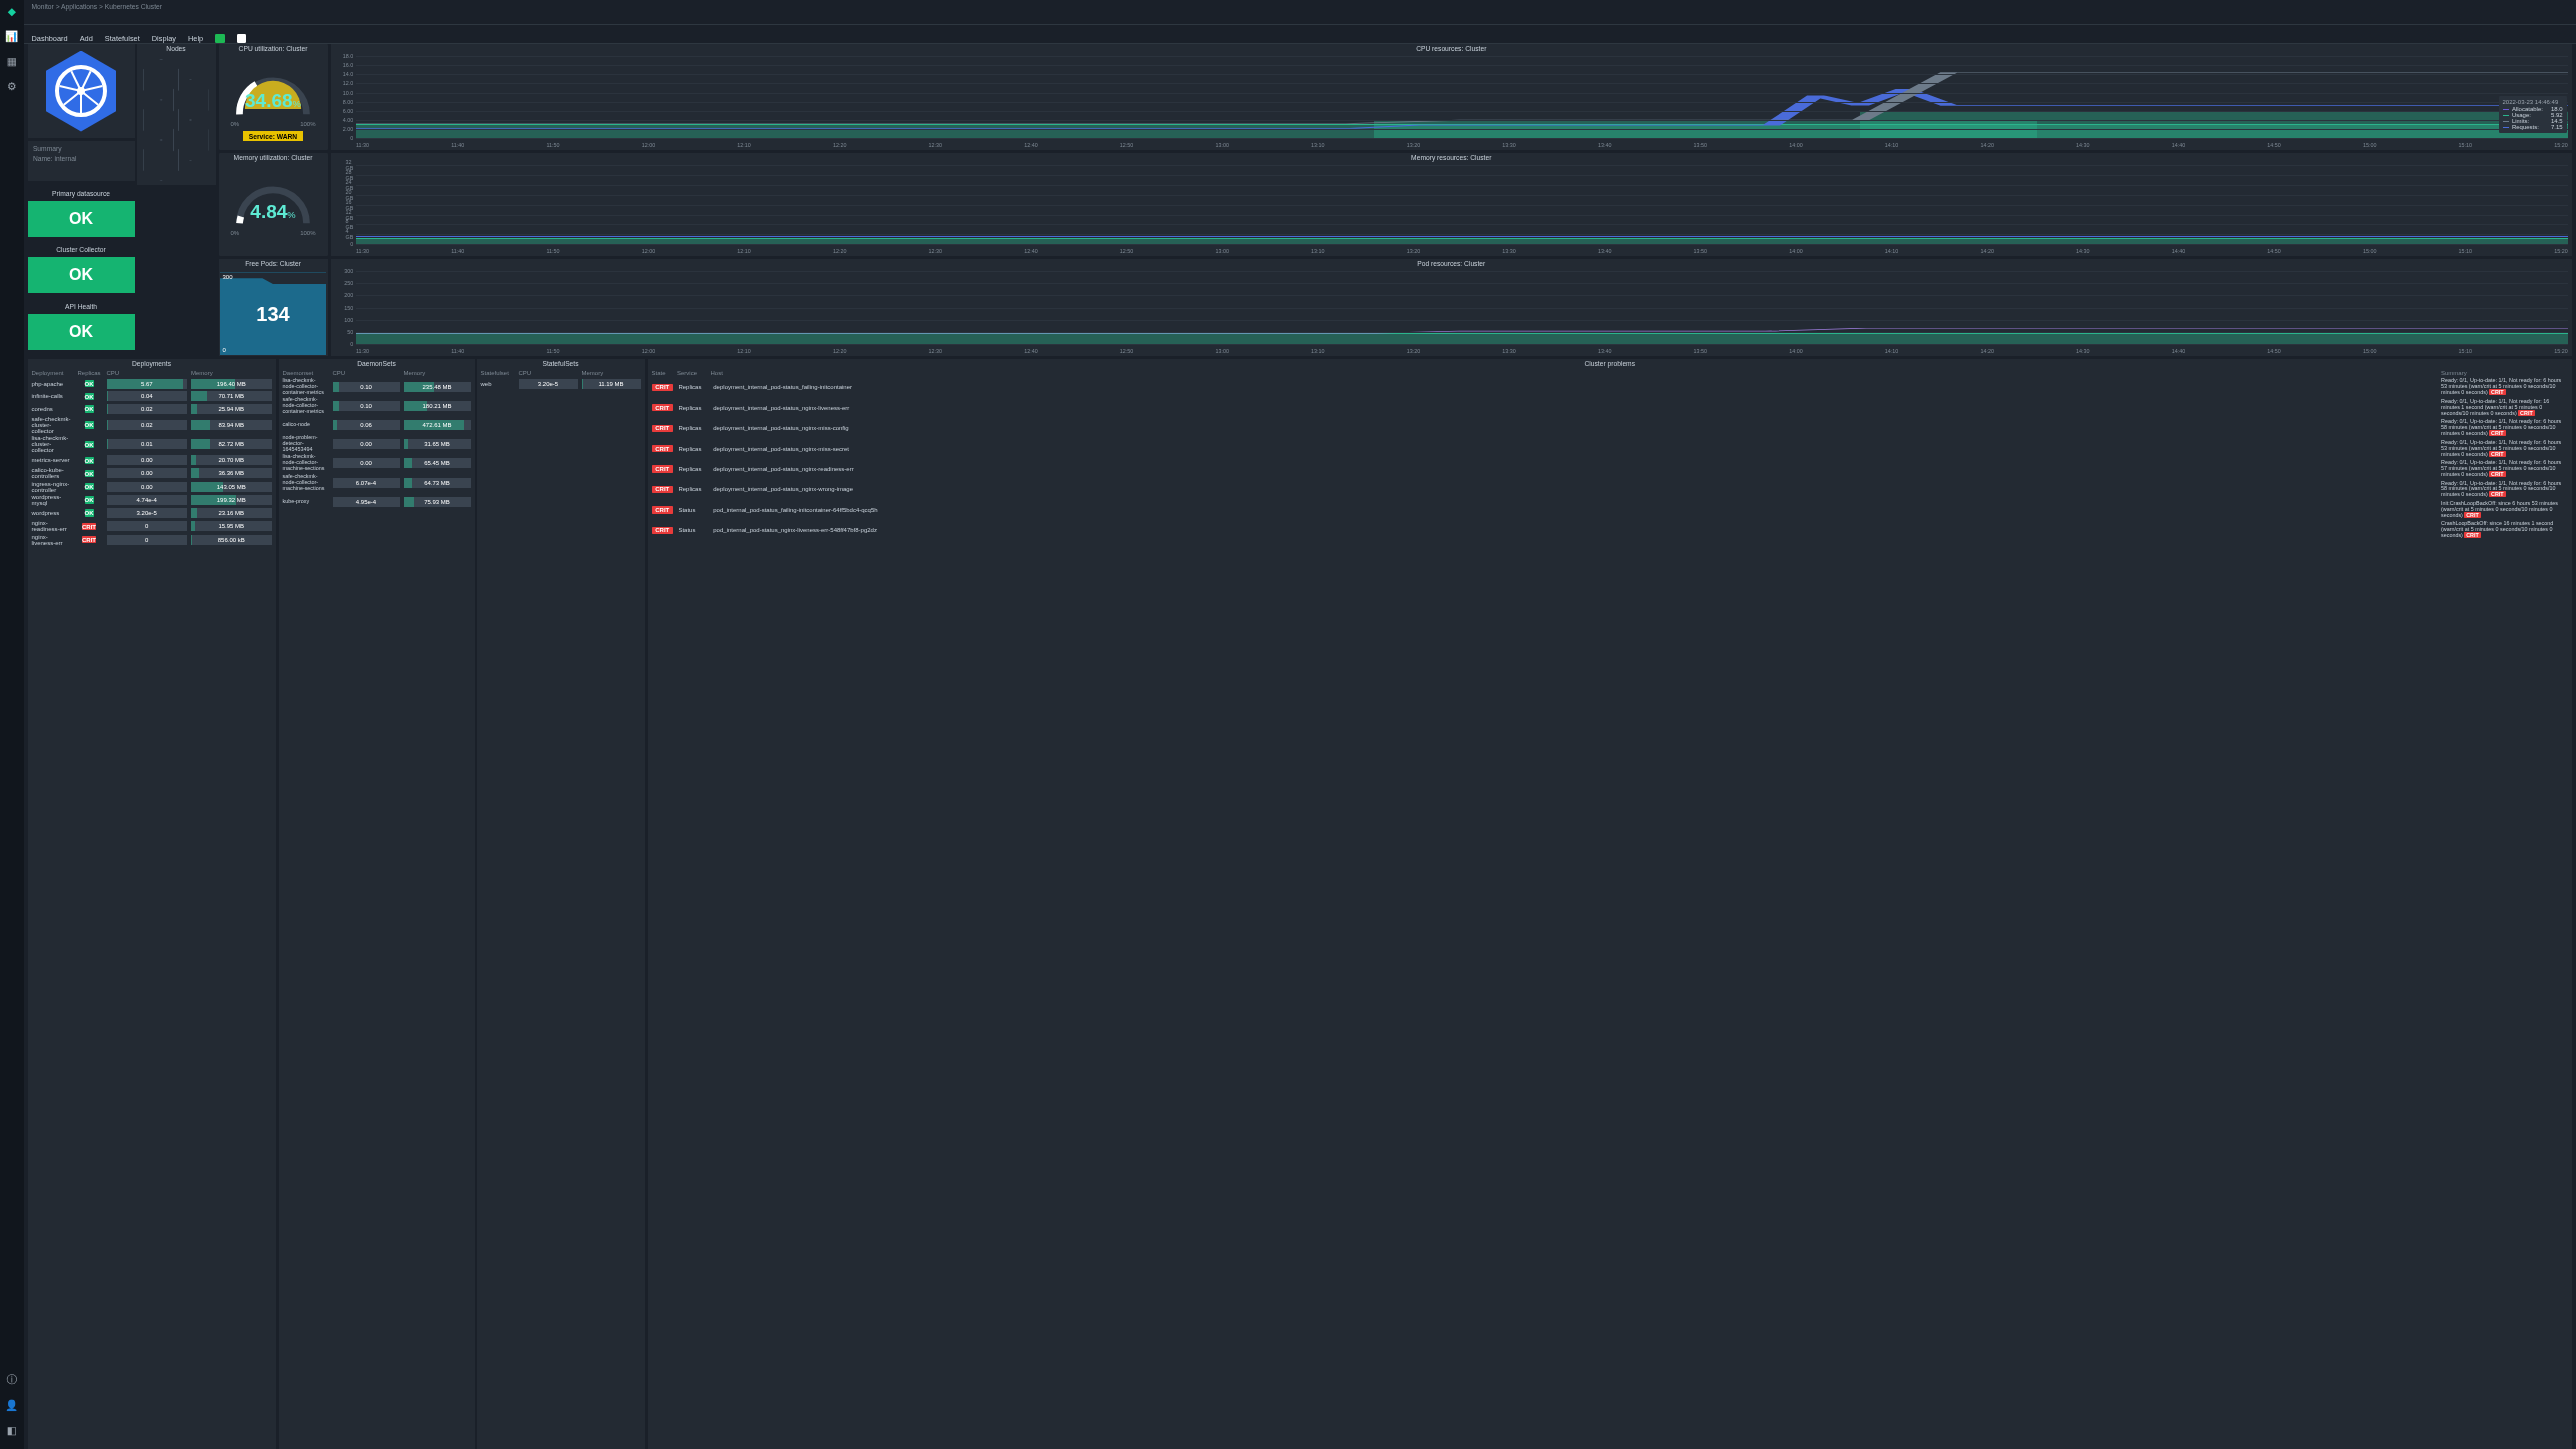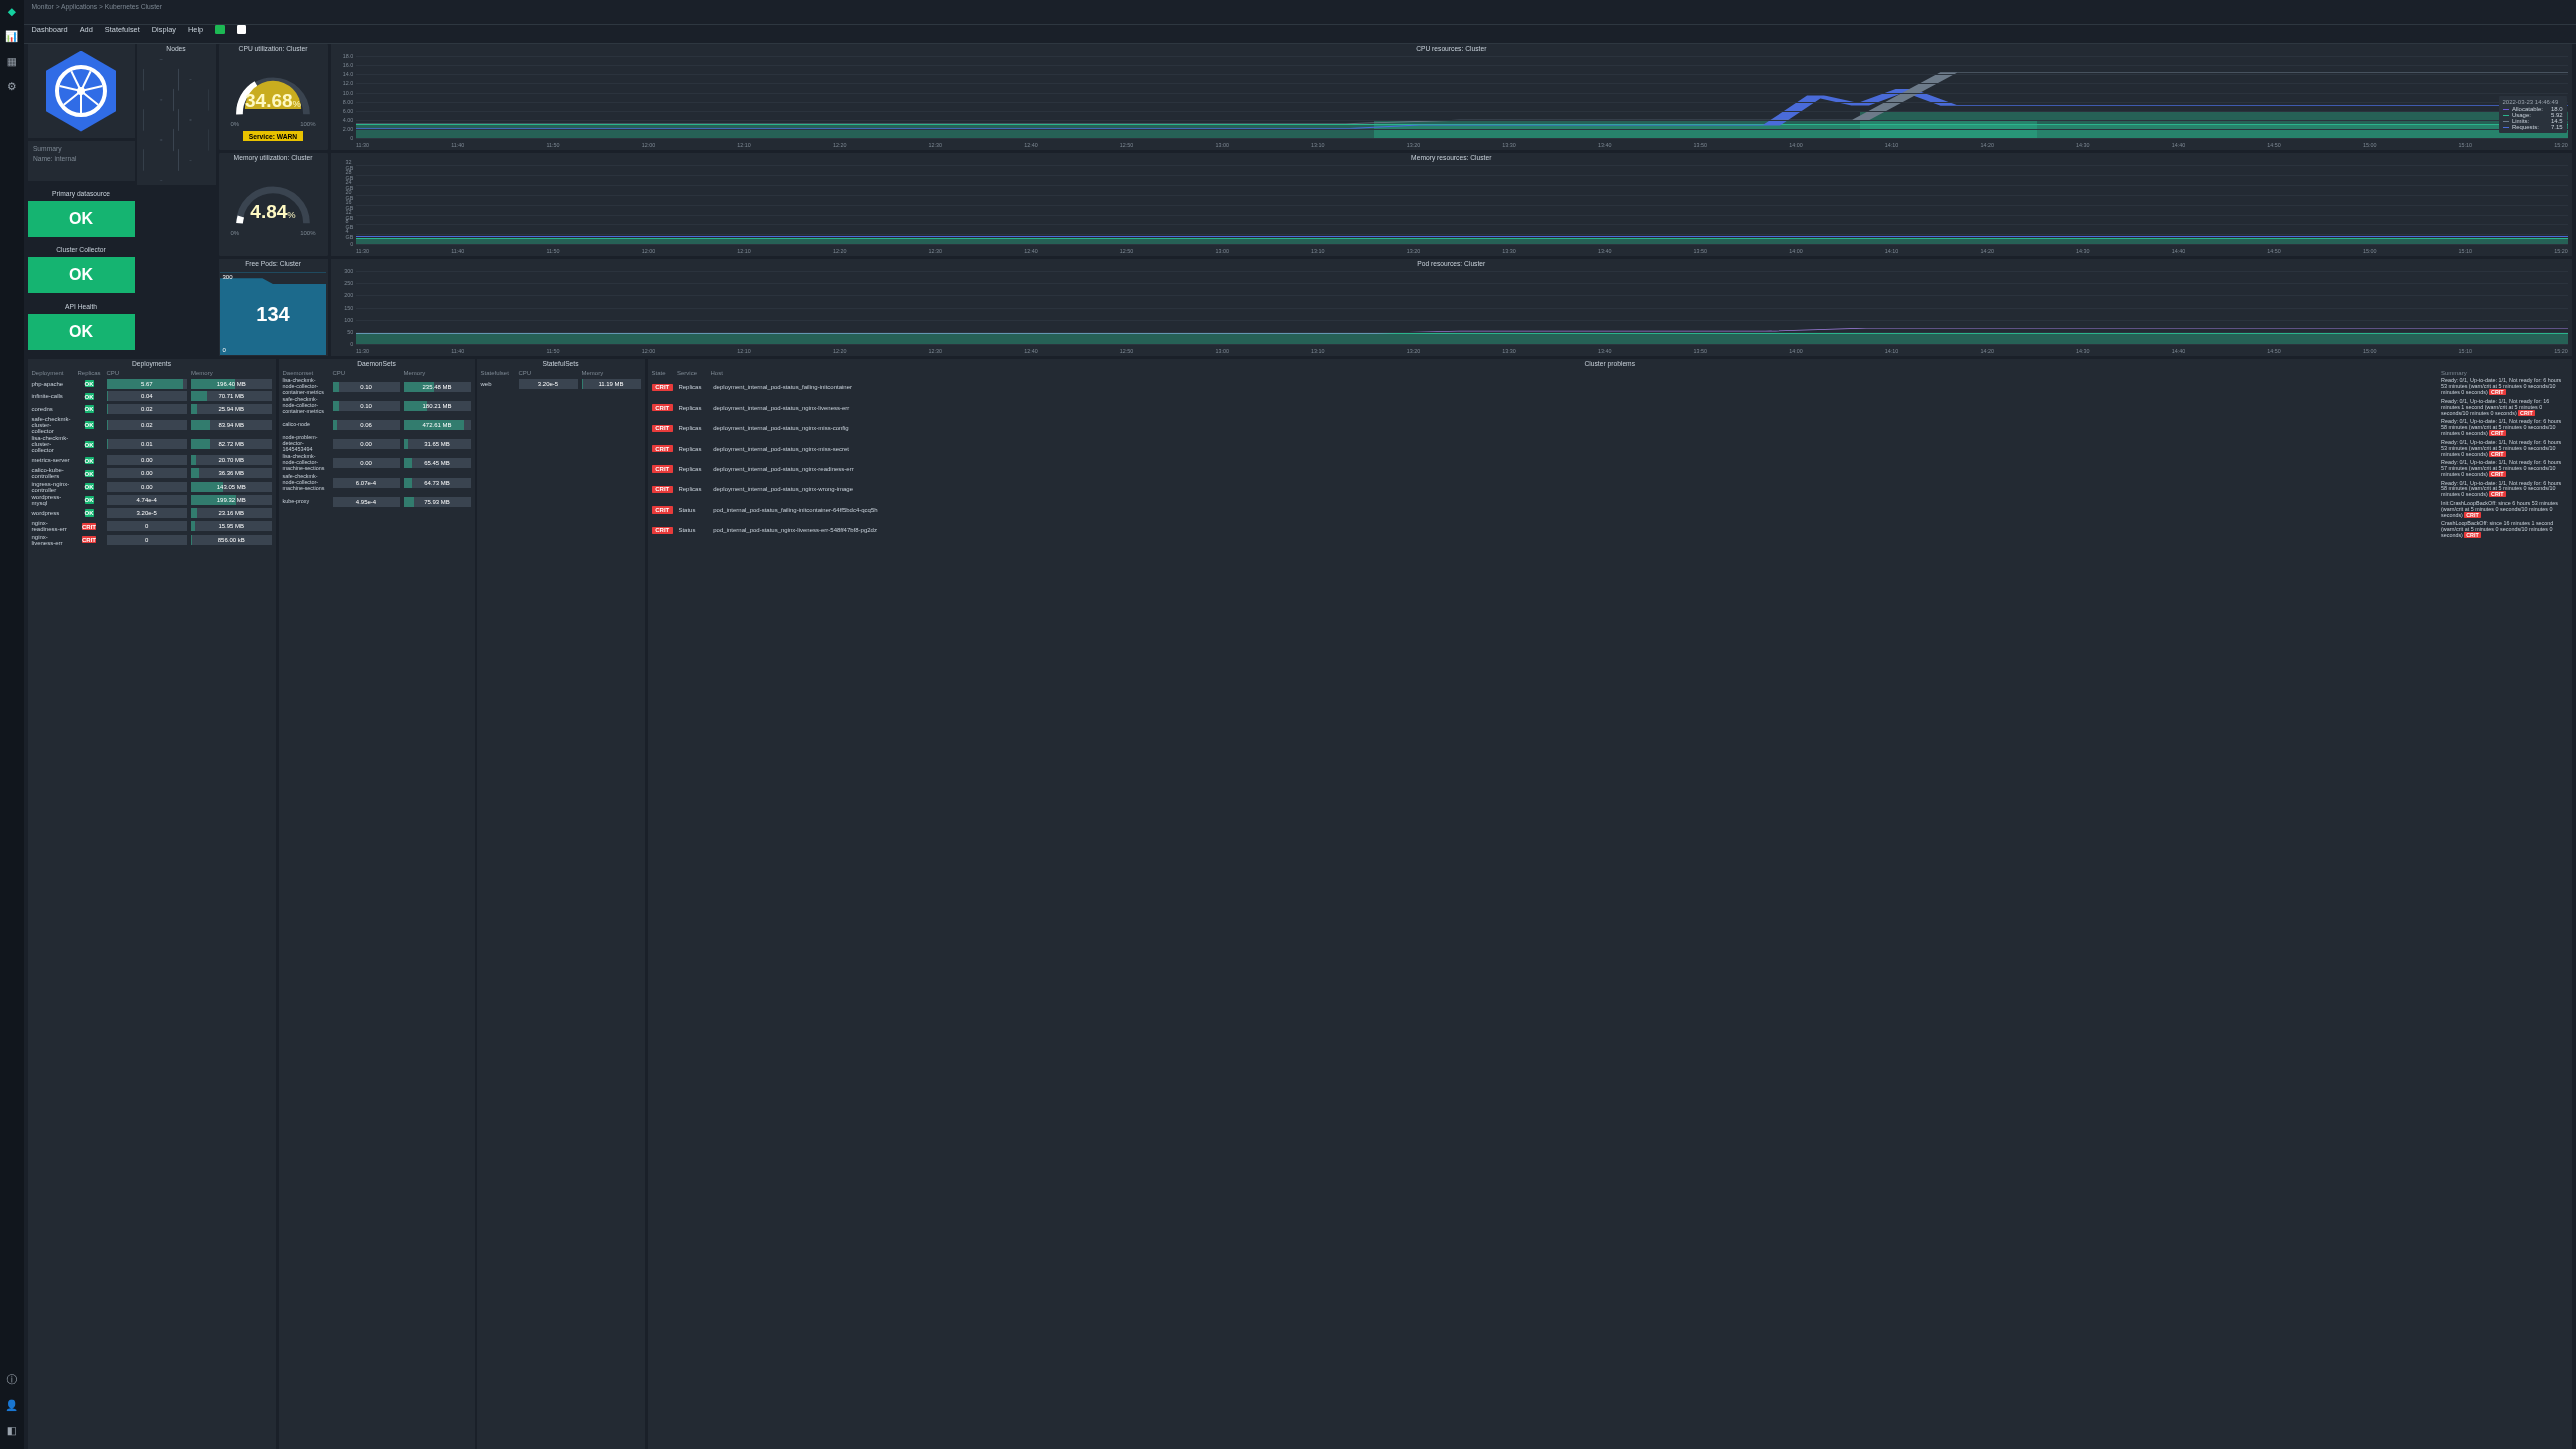--- a/index.html
+++ b/index.html
@@ -33,21 +33,21 @@
 }
 .header .title { font-size: 10px; font-weight: 700; color: #fff; }
 .header .breadcrumb { font-size: 6.7px; color: #7d8893; }
 .menubar {
   position: absolute;
   left: 23.5px; right: 0; top: 24px;
   height: 20px;
   border-top: 0.7px solid #2e3740;
   border-bottom: 0.7px solid #2e3740;
   display: flex;
-  align-items: flex-start;
+  align-items: flex-end;
   padding-left: 8px;
   gap: 12px;
 }
 .menubar .mitem { color: #c8d1da; font-size: 7.4px; cursor: pointer; }
 .menubar .micon { width: 9.4px; height: 9.4px; border-radius: 1.3px; }
 .main {
   position: absolute;
   left: 23.5px; right: 0; top: 40px; bottom: 0;
   padding: 4px;
 }
@@ -73,21 +73,21 @@
 .wheel::before{content:'';position:absolute;left:50%;top:50%;width:8px;height:8px;background:#fff;border-radius:50%;transform:translate(-50%,-50%);}
 .spoke{position:absolute;left:50%;top:50%;width:2px;height:22px;background:#fff;transform-origin:top center;}
 .summary-box { position:absolute; left:4px; top:101px; width:107px; height:40px; background:#232a33; padding:4px 5.4px; font-size:6.7px; color:#7d8893;}
 .summary-box .lbl { margin-bottom:2.7px; }
 .status-block { width:107px; height:50px; position:absolute; left:4px;}
 .status-body { background:#15b471; color:#fff; display:flex; align-items:center; justify-content:center; font-size:16px; font-weight:700; height:36px; margin-top:1.3px;}
 .gauge-panel { left:113px; }
 .gauge-svg { display:block; margin:0 auto;}
 .gauge-lbl { display:flex; justify-content:space-between; padding:0 12px; font-size:6px; color:#7d8893;}
 .gauge-badge { background:#e8c200; color:#000; font-size:6.7px; font-weight:700; padding:1.3px 5.4px; margin:4px auto 4px; display:table;}
-.big-num { position:absolute; left:50%; top:50%; transform:translate(-50%,-55%); color:#fef9c3; font-size:19px; font-weight:700;}
+.big-num { position:absolute; left:50%; top:50%; transform:translate(-50%,-55%); color:#5eead4; font-size:19px; font-weight:700;}
 .big-num .pct { font-size:9.4px; font-weight:400;}
 .free-pods-panel { position:absolute; left:195px; top:219px; width:109px; height:97px; background:#232a33;}
 .free-pods-area { position:absolute; left:1.3px; right:1.3px; bottom:1.3px; top:13.4px; background:linear-gradient(#1c6a8c,#1c6a8c);}
 .free-pods-area .val { position:absolute; left:50%; top:50%; transform:translate(-50%,-50%); color:#fff; font-size:20px; font-weight:700;}
 .free-pods-area .topnum { position:absolute; left:2.7px; top:1.3px; font-size:6px; color:#fff;}
 .free-pods-area .botnum { position:absolute; left:2.7px; bottom:1.3px; font-size:6px; color:#fff;}
 .timeseries { position:absolute; background:#232a33;}
 .ts-body { position:absolute; left:25.5px; right:4px; top:12px; bottom:10.7px; border-bottom:0.7px solid #3a4450;}
 .ts-body .grid-h { position:absolute; left:0; right:0; height:0.7px; background:#2b333d;}
 .ts-ylabel { position:absolute; right:100%; margin-right:2.7px; font-size:5.4px; color:#7d8893; transform:translateY(-50%);}

